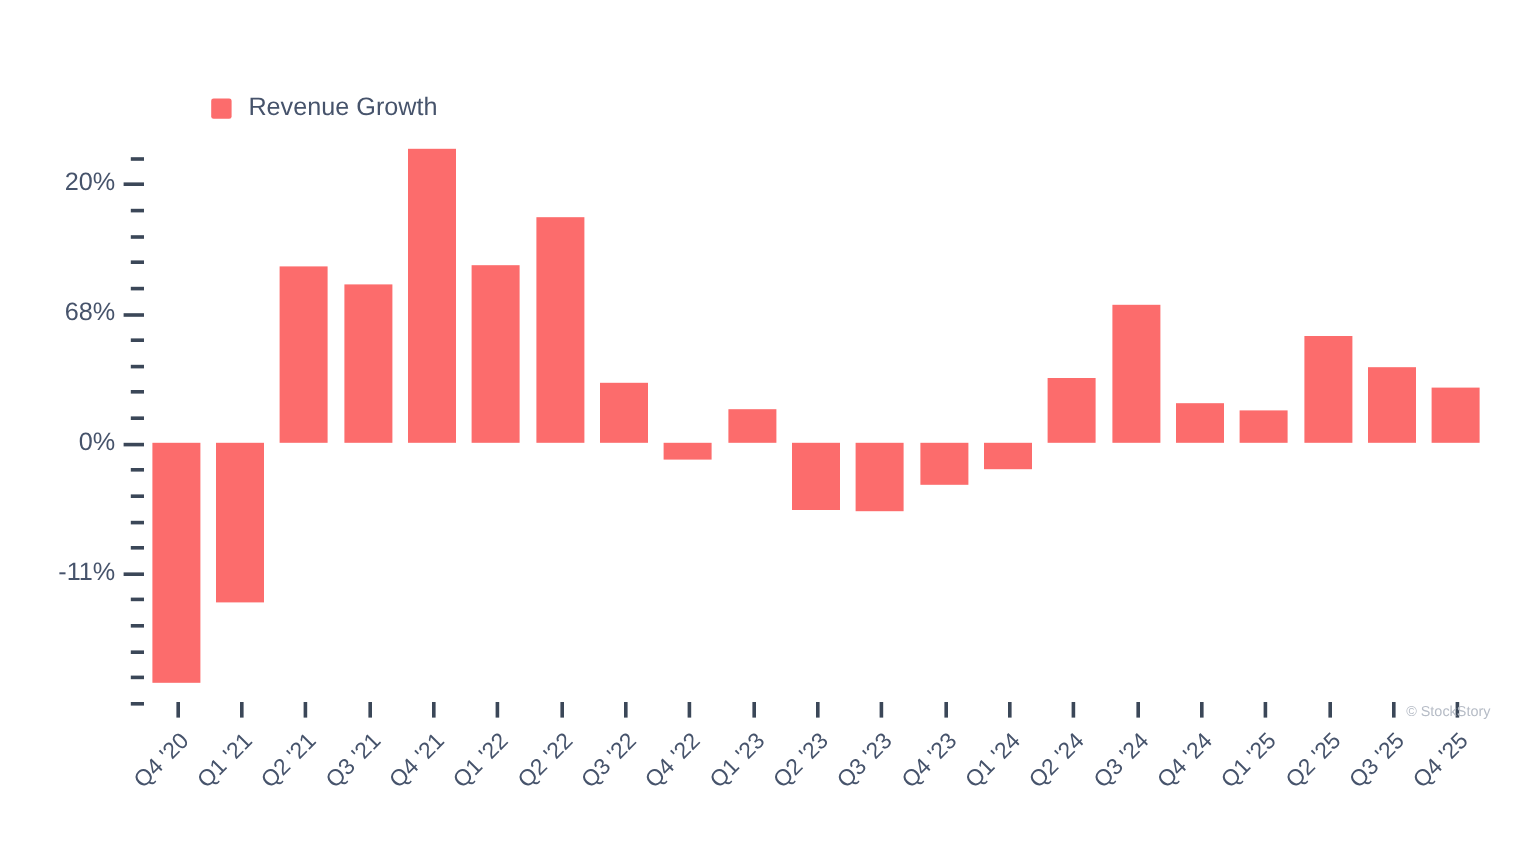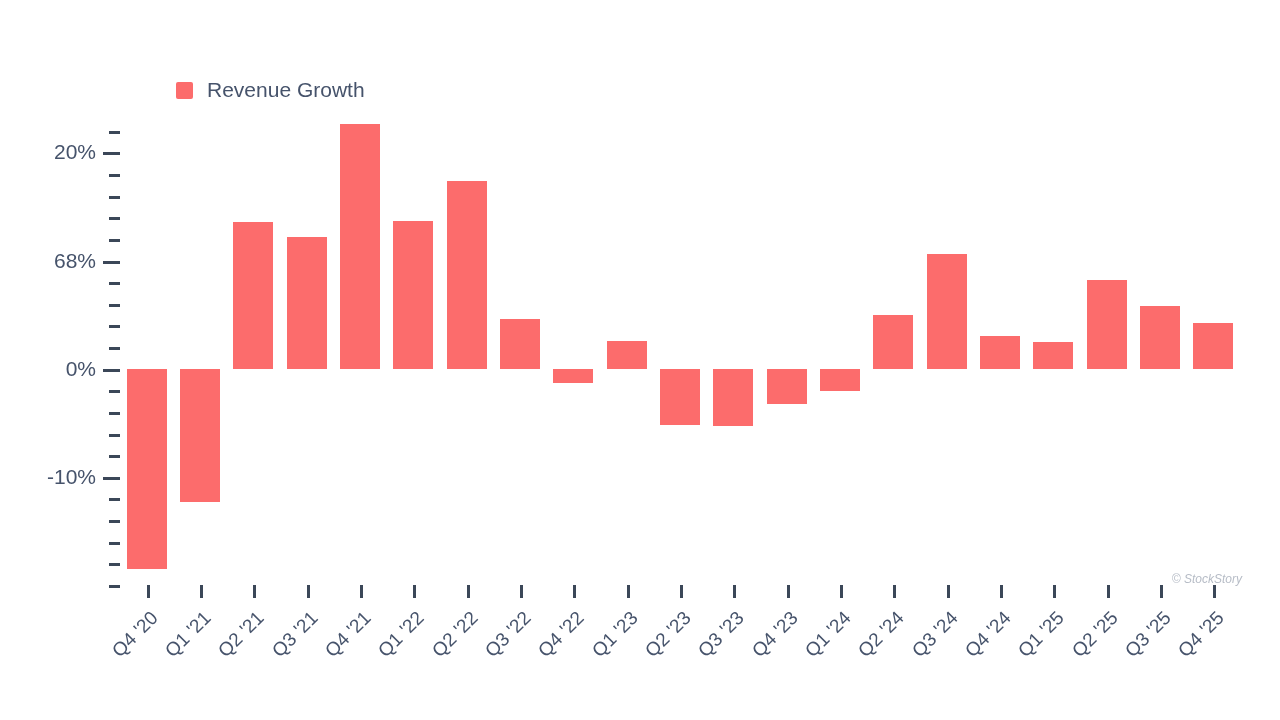--- a/index.html
+++ b/index.html
@@ -72,22 +72,22 @@
     position:absolute;top:22px;
     font-size:19px;color:#46536b;
     white-space:nowrap;
     transform-origin:right top;
     transform:rotate(-45deg);
     text-align:right;
   }
 
   
   .watermark{
-    position:absolute;right:38px;top:572px;
-    font-size:12px;color:#b6bcc6;white-space:nowrap;font-style:italic;
+    position:absolute;right:38px;top:586px;
+    font-size:12px;color:#b6bcc6;white-space:nowrap;
   }
 </style>
 </head>
 <body>
 
 <div id="root">
 
 
   <div class="legend">
     <span class="legend-swatch" style="background: rgb(252, 108, 108);"></span>
@@ -113,21 +113,21 @@
       <div class="ytick major" style="top: 140.581px;"></div>
       <div class="ytick minor" style="top: 118.953px;"></div>
       <div class="ytick minor" style="top: 97.3256px;"></div>
       <div class="ytick minor" style="top: 75.6977px;"></div>
       <div class="ytick minor" style="top: 54.0698px;"></div>
       <div class="ytick major" style="top: 32.4419px;"></div>
       <div class="ytick minor" style="top: 10.814px;"></div>
       <div class="ylabel" style="top: 32.4419px; text-align: center;">20%</div>
       <div class="ylabel" style="top: 140.581px;">68%</div>
       <div class="ylabel" style="top: 248.721px;">0%</div>
-      <div class="ylabel" style="top: 356.86px;">-10%</div>
+      <div class="ylabel" style="top: 356.86px;">-11%</div>
     </div>
 
   <div class="plot">
     <div class="bars" id="bars">
         <div class="bar" style="left: 6.66667px; top: 248.721px; width: 40px; height: 200.058px; background: rgb(252, 108, 108);"></div>
         <div class="bar" style="left: 60px; top: 248.721px; width: 40px; height: 133.012px; background: rgb(252, 108, 108);"></div>
         <div class="bar" style="left: 113.333px; top: 101.651px; width: 40px; height: 147.07px; background: rgb(252, 108, 108);"></div>
         <div class="bar" style="left: 166.667px; top: 116.791px; width: 40px; height: 131.93px; background: rgb(252, 108, 108);"></div>
         <div class="bar" style="left: 220px; top: 4.32558px; width: 40px; height: 244.395px; background: rgb(252, 108, 108);"></div>
         <div class="bar" style="left: 273.333px; top: 100.57px; width: 40px; height: 148.151px; background: rgb(252, 108, 108);"></div>

